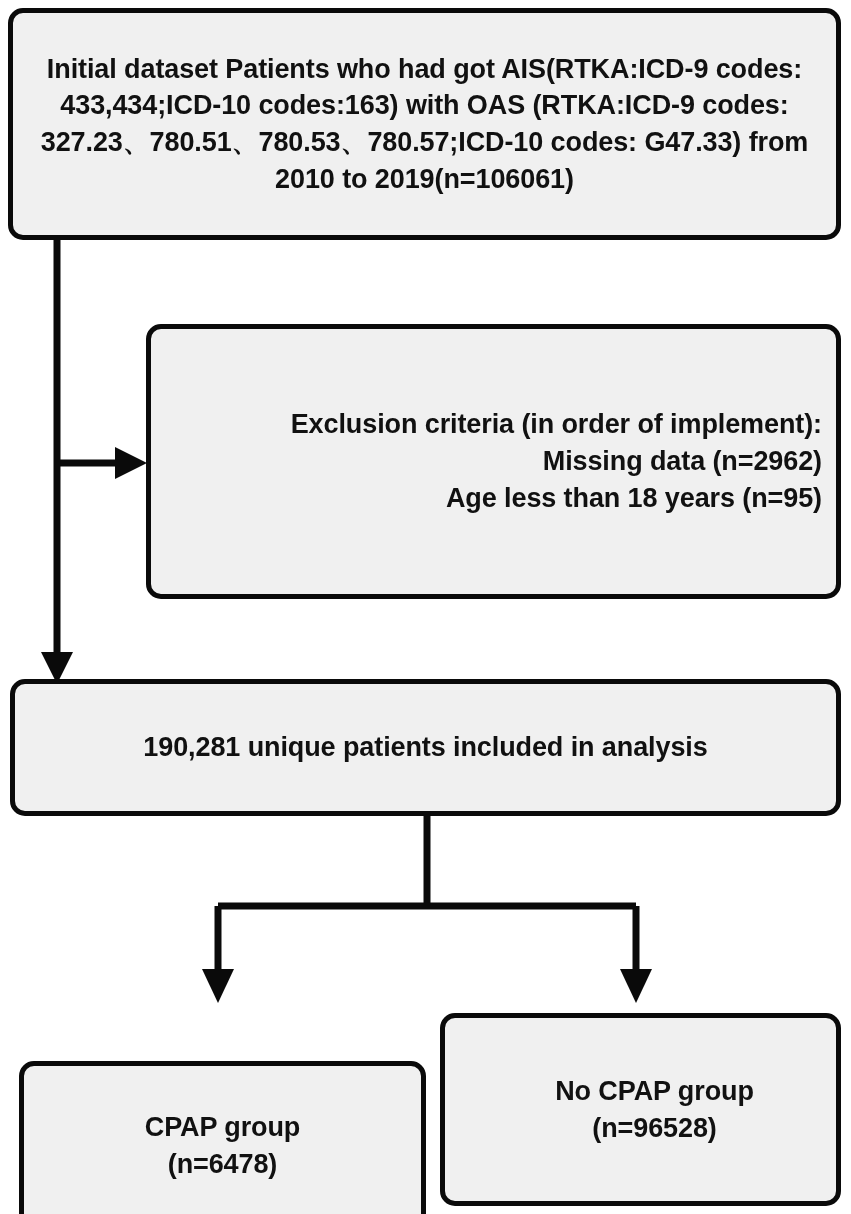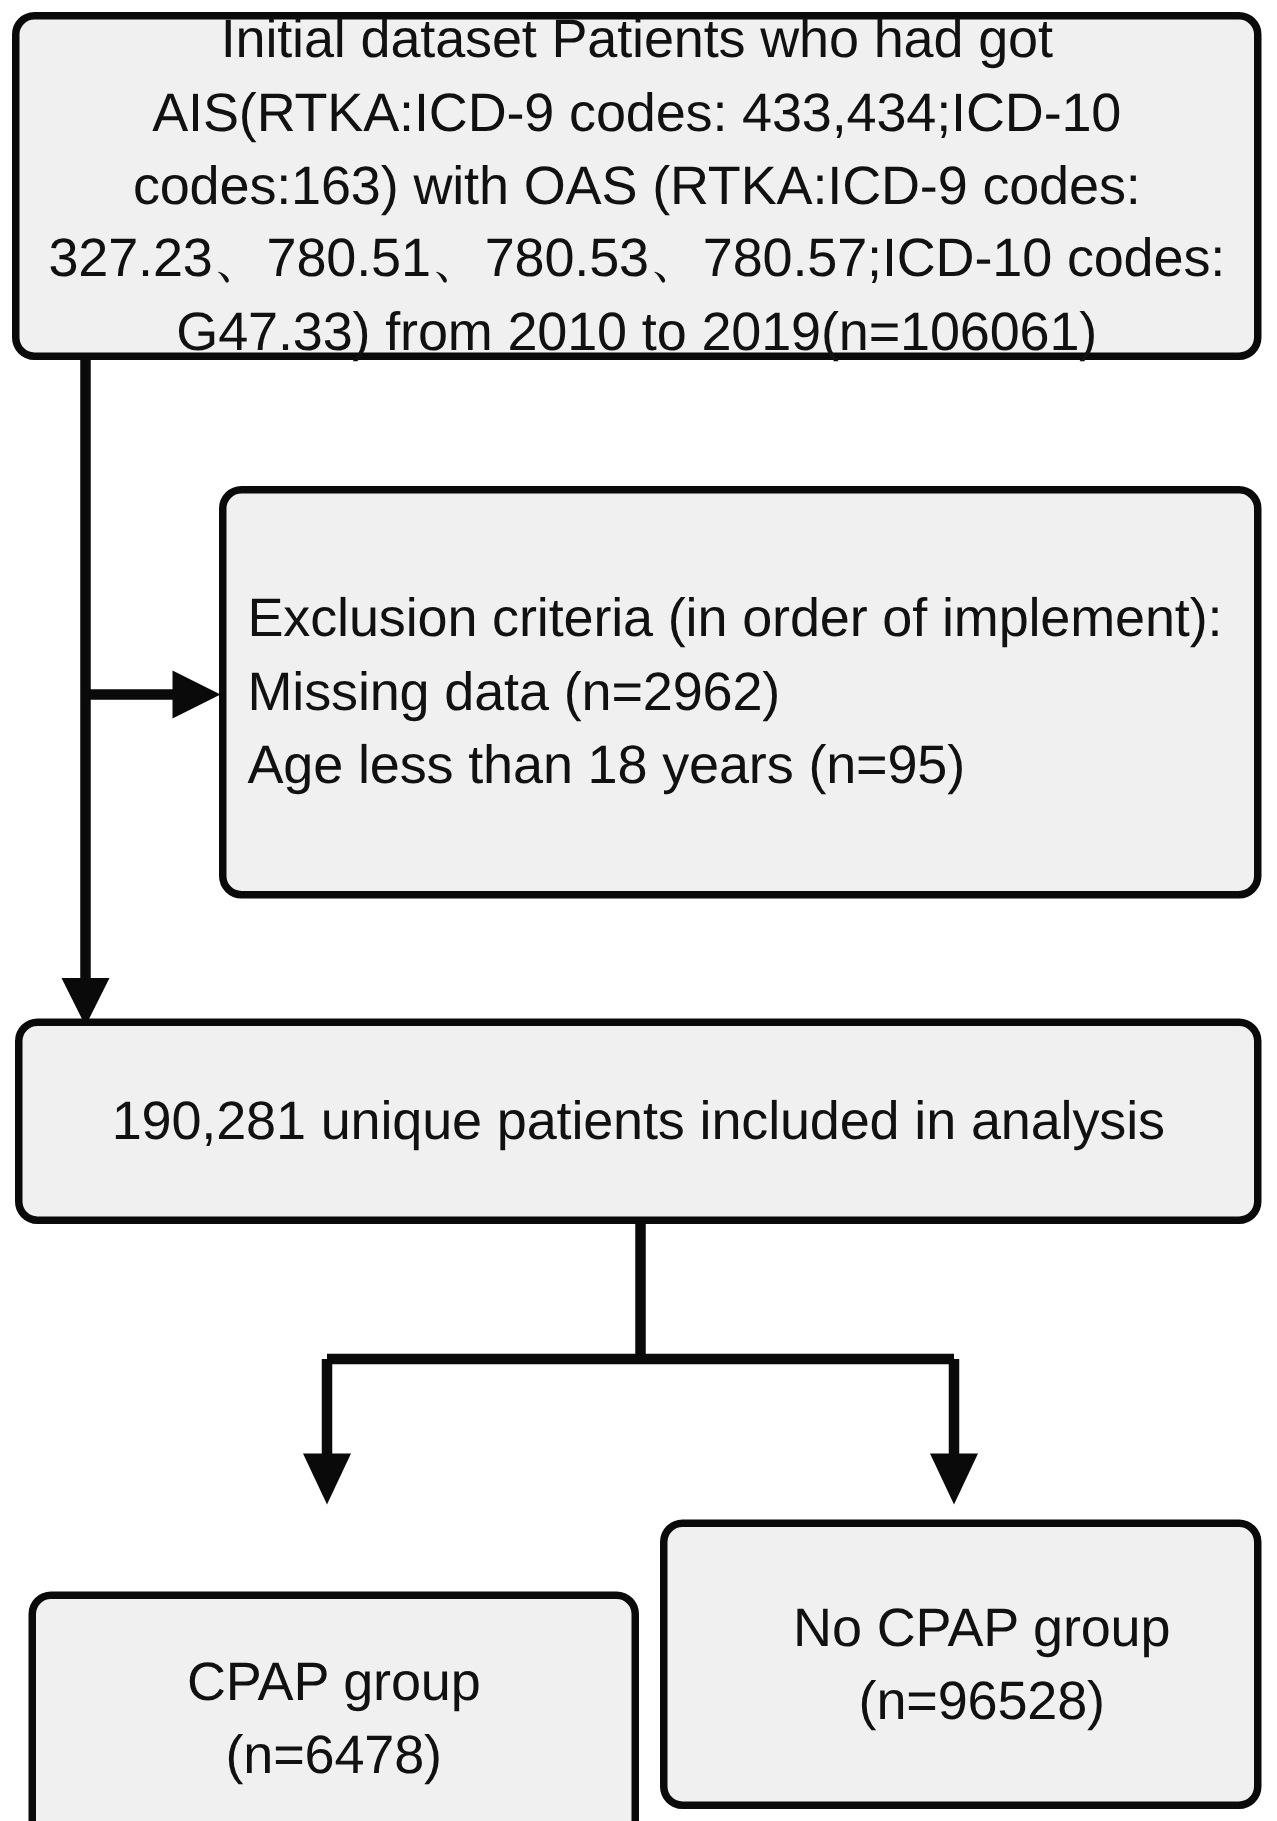--- a/index.html
+++ b/index.html
@@ -22,30 +22,31 @@
     box-sizing: border-box;
     background: #f0f0f0;
     border: 5px solid #0a0a0a;
     border-radius: 15px;
     display: flex;
     align-items: center;
     justify-content: center;
     z-index: 3;
   }
   .box-text {
-    font-size: 36px;
+    font-size: 27px;
     line-height: 1.36;
     color: #111111;
     text-align: center;
     white-space: pre-line;
     letter-spacing: -0.1px;
     padding: 0 14px;
+    font-weight: bold;
   }
   .box-text.left-align {
-    text-align: left;
+    text-align: right;
     width: 100%;
   }
 
   
   #box-initial   { left: 8px;   top: 8px;    width: 833px; height: 232px; }
   #box-exclusion { left: 146px; top: 324px;  width: 695px; height: 275px; }
   #box-included  { left: 10px;  top: 679px;  width: 831px; height: 137px; }
   #box-cpap      { left: 19px;  top: 1061px; width: 407px; height: 169px; }
   #box-nocpap    { left: 440px; top: 1013px; width: 401px; height: 193px; padding-left: 28px; }
 

